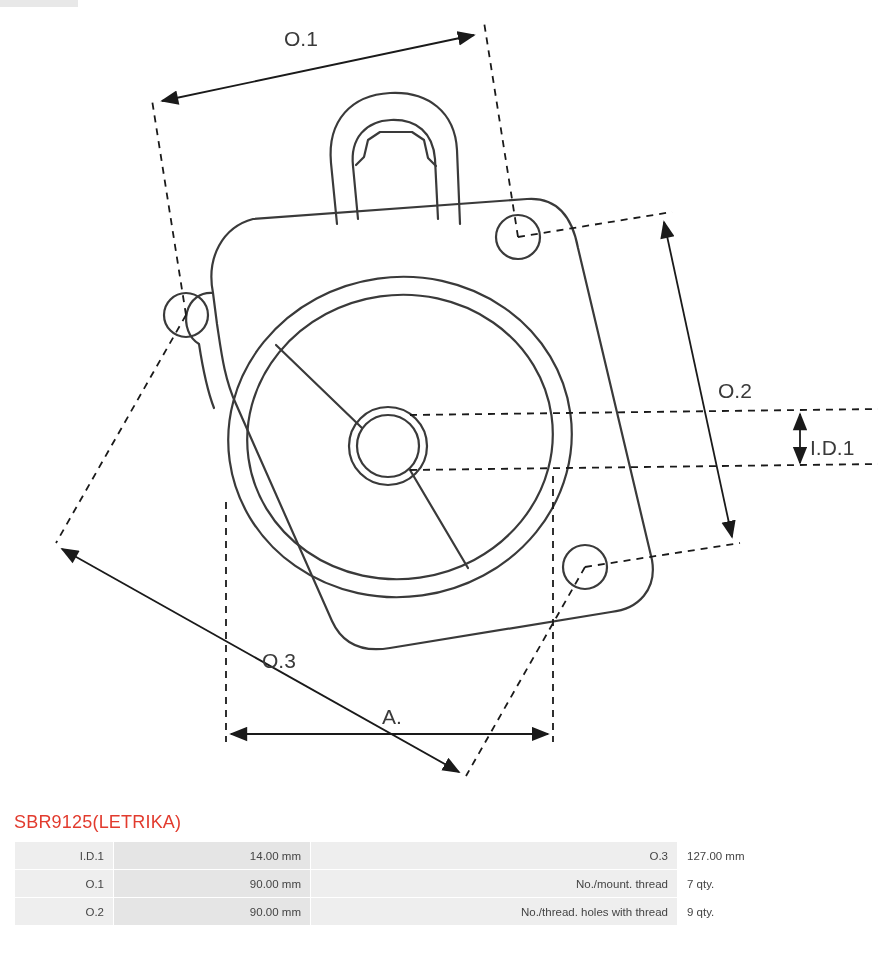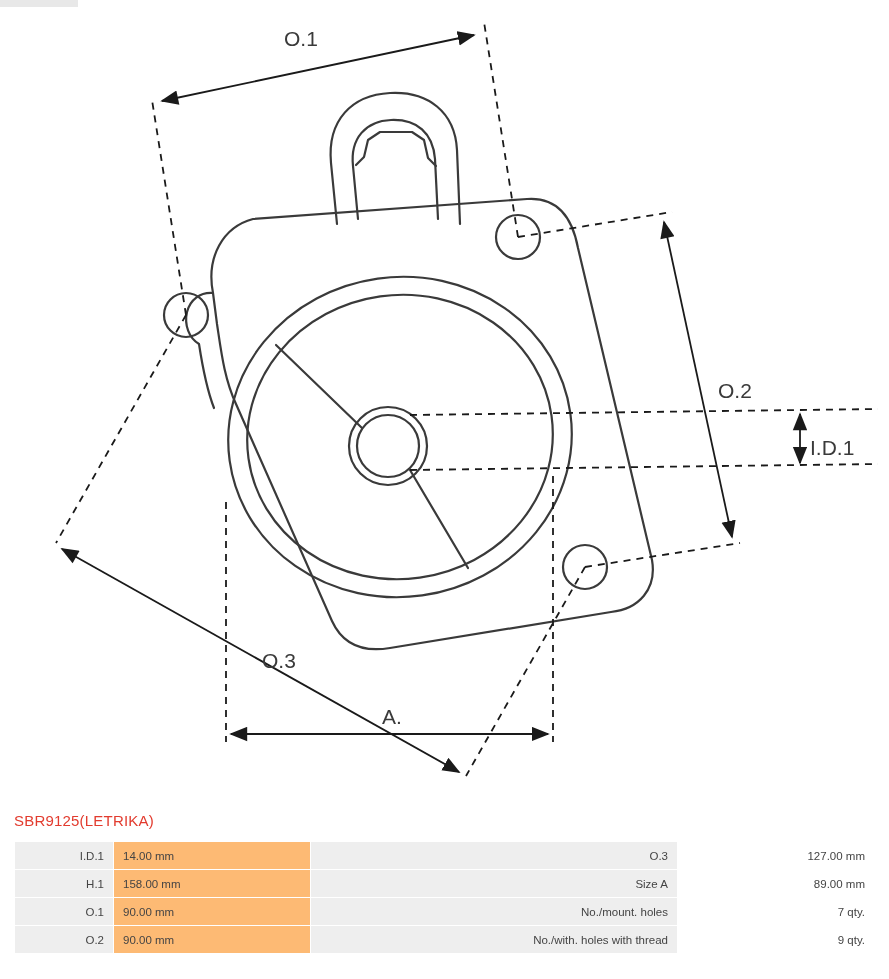--- a/index.html
+++ b/index.html
@@ -35,21 +35,21 @@
     width: 889px;
     height: 800px;
   }
   .drawing-area svg {
     display: block;
   }
   .part-title {
     position: absolute;
     left: 14px;
     top: 812px;
-    font-size: 15px;
+    font-size: 18px;
     color: #e23b2e;
     font-family: "Liberation Sans", sans-serif;
     letter-spacing: 0.2px;
   }
   .spec-table {
     position: absolute;
     left: 14px;
     top: 841px;
     width: 861px;
     border-collapse: collapse;
@@ -63,30 +63,30 @@
     background: #eeeeee;
     white-space: nowrap;
   }
   .spec-table td.label-left {
     width: 80px;
     text-align: right;
     background: #eeeeee;
   }
   .spec-table td.value-left {
     width: 178px;
-    text-align: left;
-    background: #fdba74;
+    text-align: right;
+    background: #e5e5e5;
   }
   .spec-table td.label-right {
     text-align: right;
     background: #eeeeee;
   }
   .spec-table td.value-right {
     width: 178px;
-    text-align: right;
+    text-align: left;
     background: #ffffff;
   }
   .dim-label {
     font-family: "Liberation Sans", sans-serif;
     font-size: 21px;
     fill: #3a3a3a;
   }
 </style>
 </head>
 <body>
@@ -177,33 +177,27 @@
 
   <table class="spec-table">
     <tbody>
       <tr>
         <td class="label-left">I.D.1</td>
         <td class="value-left">14.00 mm</td>
         <td class="label-right">O.3</td>
         <td class="value-right">127.00 mm</td>
       </tr>
       <tr>
-        <td class="label-left">H.1</td>
-        <td class="value-left">158.00 mm</td>
-        <td class="label-right">Size A</td>
-        <td class="value-right">89.00 mm</td>
-      </tr>
-      <tr>
         <td class="label-left">O.1</td>
         <td class="value-left">90.00 mm</td>
-        <td class="label-right">No./mount. holes</td>
+        <td class="label-right">No./mount. thread</td>
         <td class="value-right">7 qty.</td>
       </tr>
       <tr>
         <td class="label-left">O.2</td>
         <td class="value-left">90.00 mm</td>
-        <td class="label-right">No./with. holes with thread</td>
+        <td class="label-right">No./thread. holes with thread</td>
         <td class="value-right">9 qty.</td>
       </tr>
     </tbody>
   </table>
 
 </div>
 
 </body></html>

